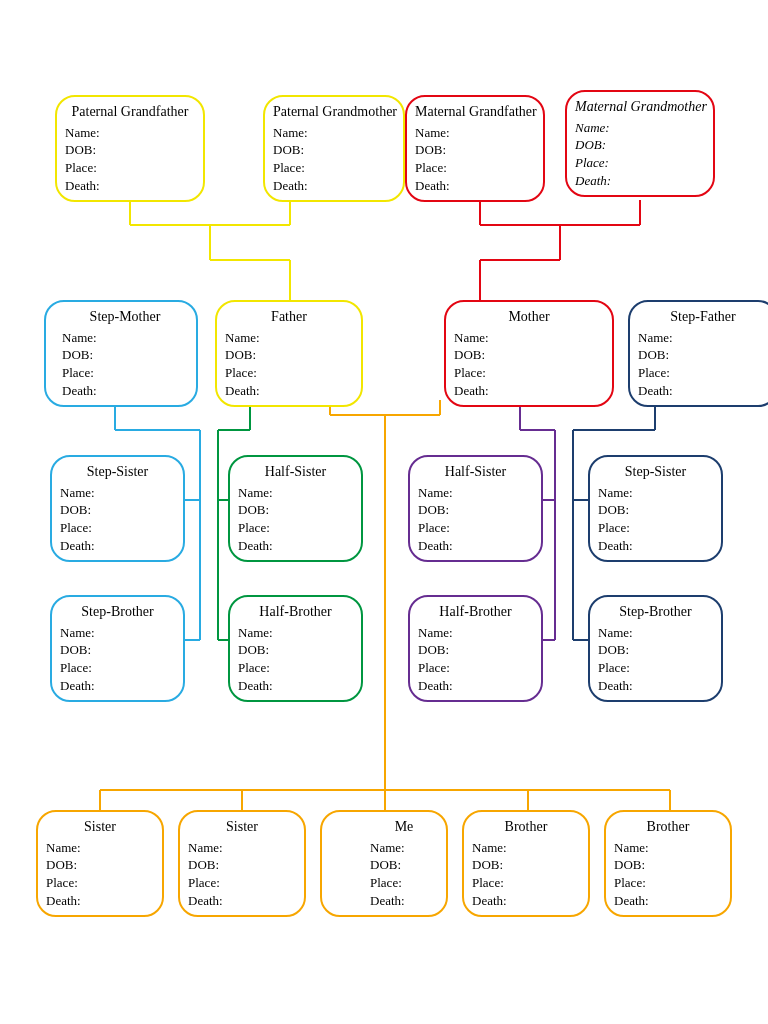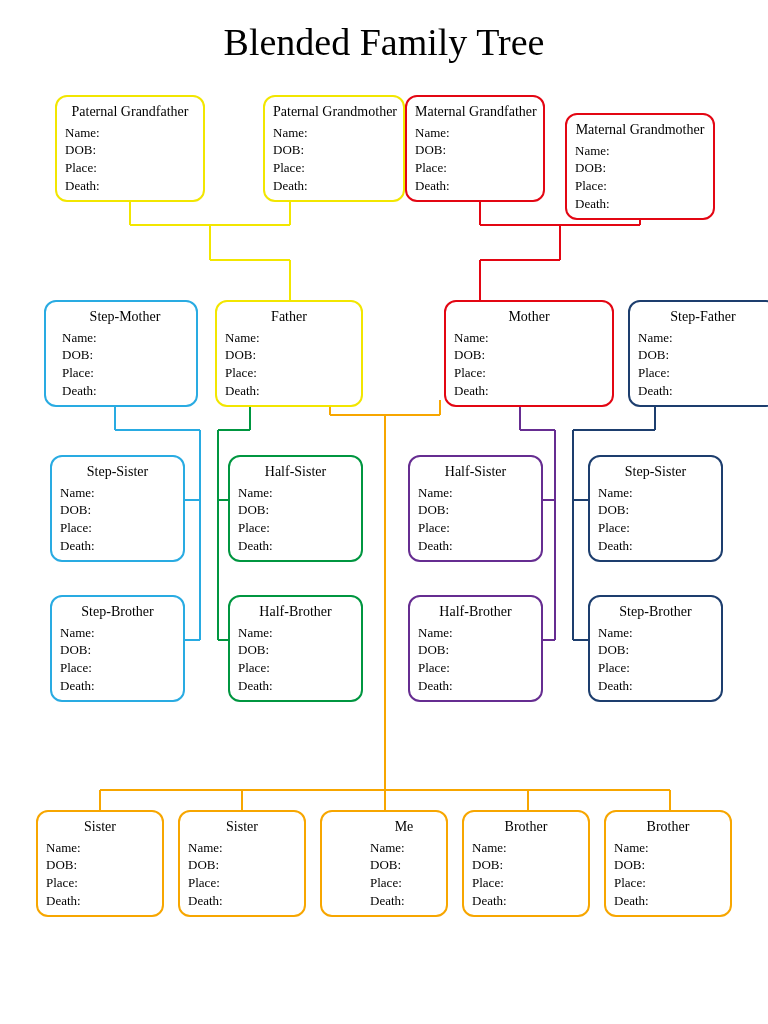--- a/index.html
+++ b/index.html
@@ -21,21 +21,21 @@
     left: 0; right: 0;
     top: 20px;
     text-align: center;
     font-size: 38px;
     font-weight: 400;
   }
   .box {
     position: absolute;
     border-width: 2px;
     border-style: solid;
-    border-radius: 12px;
+    border-radius: 20px;
     padding: 6px 8px;
     background: #fff;
     font-size: 13px;
     line-height: 1.35;
   }
   .box .role {
     text-align: center;
     font-size: 14px;
     margin-bottom: 2px;
     white-space: nowrap;
@@ -47,21 +47,20 @@
     width: 768px; height: 1024px;
     pointer-events: none;
   }
   svg.lines line { stroke-width: 2; }
 </style>
 </head>
 <body>
 
 <div class="page">
 
-  <div class="title">Blended Family Tree</div>
 
   <svg class="lines">
 
     <line x1="130" y1="200" x2="130" y2="225" stroke="#f2e600"></line>
     <line x1="290" y1="200" x2="290" y2="225" stroke="#f2e600"></line>
     <line x1="130" y1="225" x2="290" y2="225" stroke="#f2e600"></line>
     <line x1="210" y1="225" x2="210" y2="260" stroke="#f2e600"></line>
     <line x1="210" y1="260" x2="290" y2="260" stroke="#f2e600"></line>
     <line x1="290" y1="260" x2="290" y2="300" stroke="#f2e600"></line>
 
@@ -122,21 +121,21 @@
     <div class="field">Place:</div>
     <div class="field">Death:</div>
   </div>
   <div class="box" style="left:405px; top:95px; width:140px; border-color:#e30613;">
     <div class="role">Maternal Grandfather</div>
     <div class="field">Name:</div>
     <div class="field">DOB:</div>
     <div class="field">Place:</div>
     <div class="field">Death:</div>
   </div>
-  <div class="box" style="left:565px; top:113px; width:150px; border-color:#e30613;">
+  <div class="box" style="left:565px; top:90px; width:150px; border-color:#e30613;font-style:italic;">
     <div class="role">Maternal Grandmother</div>
     <div class="field">Name:</div>
     <div class="field">DOB:</div>
     <div class="field">Place:</div>
     <div class="field">Death:</div>
   </div>
 
   <div class="box" style="left:44px; top:300px; width:154px; border-color:#29abe2;padding-left:16px;">
     <div class="role">Step-Mother</div>
     <div class="field">Name:</div>

